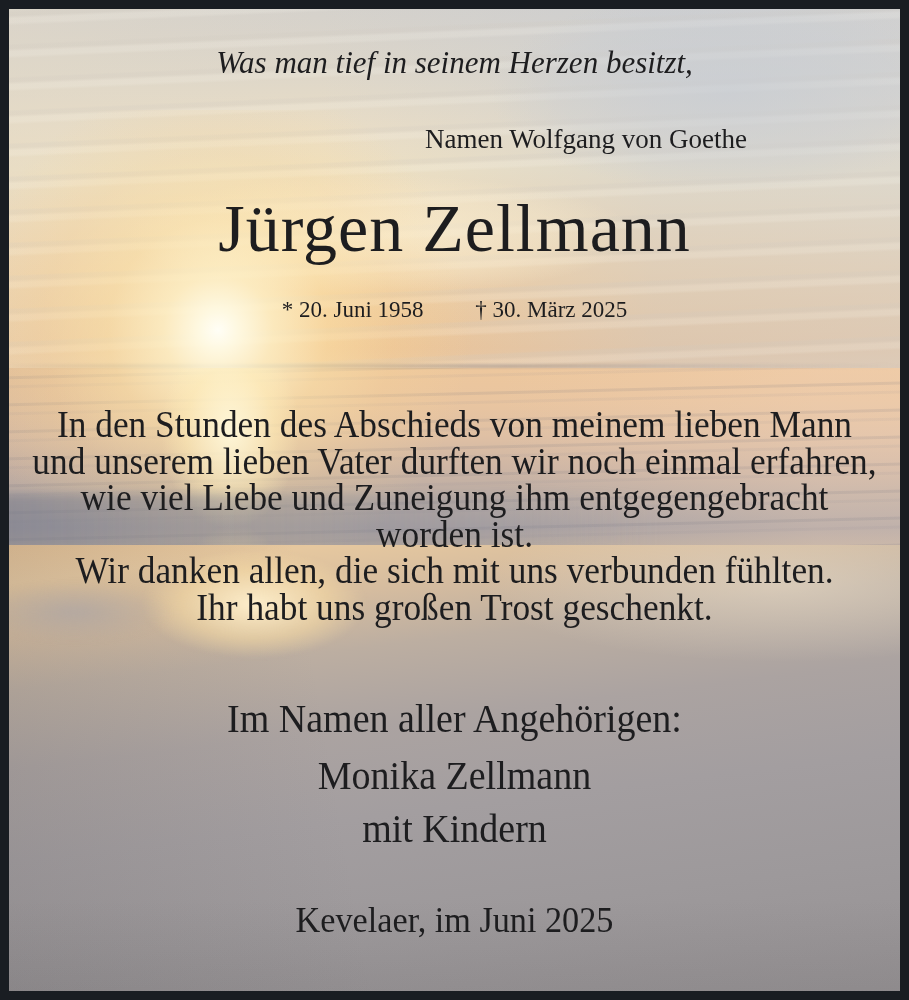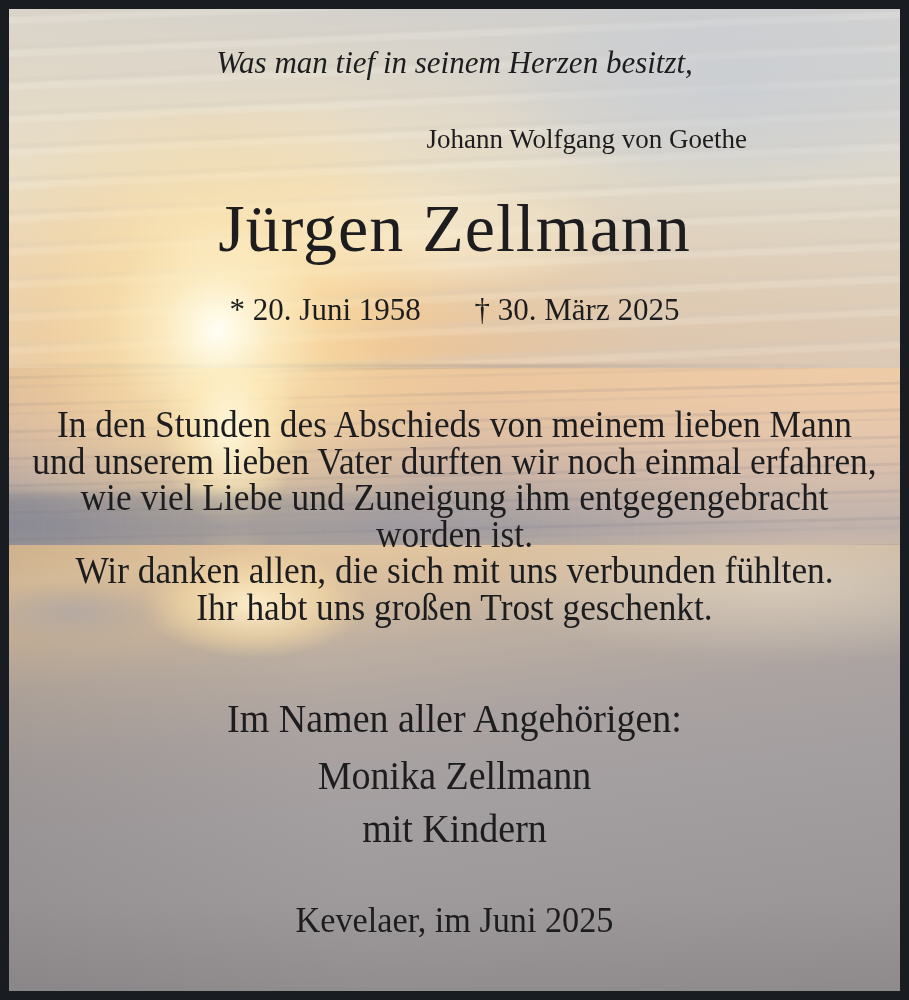--- a/index.html
+++ b/index.html
@@ -102,21 +102,21 @@
     left:-30px;top:572px;width:260px;height:80px;
     background:radial-gradient(ellipse 50% 50% at 40% 50%, rgba(168,163,166,.65), rgba(168,163,166,0) 75%);
     filter:blur(3px);
   }
 
   
   .txt{position:absolute;left:0;width:909px;text-align:center;white-space:nowrap;}
   .quote{top:42px;font-style:italic;font-size:31px;line-height:41px;}
   .attribution{top:124px;width:747px;text-align:right;font-size:27px;}
   .name{top:186px;font-size:68px;line-height:84px;letter-spacing:1px;}
-  .dates{top:292px;font-size:31px;line-height:36px;}
+  .dates{top:292px;font-size:23px;line-height:36px;}
   .dates .death{margin-left:46px;}
   .bodytext{top:406px;font-size:38px;line-height:36.5px;}
   .bodytext div{transform:scaleX(.93);transform-origin:50% 50%;}
   .sig{font-size:40px;line-height:44px;transform:scaleX(.95);transform-origin:50% 50%;}
   .sig1{top:697px;} .sig2{top:754px;} .sig3{top:807px;}
   .placedate{top:900px;font-size:36px;line-height:40px;transform:scaleX(.95);transform-origin:50% 50%;}
 </style>
 </head>
 <body>
 
@@ -131,21 +131,21 @@
     <div class="sun-glow"></div>
     <div class="reflection"></div>
     <div class="wave-band"></div>
     <div class="sand"></div>
     <div class="sand-glare"></div>
     <div class="shore-swash"></div>
 
     <div class="txt quote">
       <div>Was man tief in seinem Herzen besitzt,</div>
     </div>
-    <div class="txt attribution">Johann Wolfgang von Goethe</div>
+    <div class="txt attribution">Namen Wolfgang von Goethe</div>
 
     <div class="txt name">Jürgen Zellmann</div>
 
     <div class="txt dates">
       <span class="birth">* 20. Juni 1958</span>
       <span class="death">† 30. März 2025</span>
     </div>
 
     <div class="txt bodytext">
       <div>In den Stunden des Abschieds von meinem lieben Mann</div>

